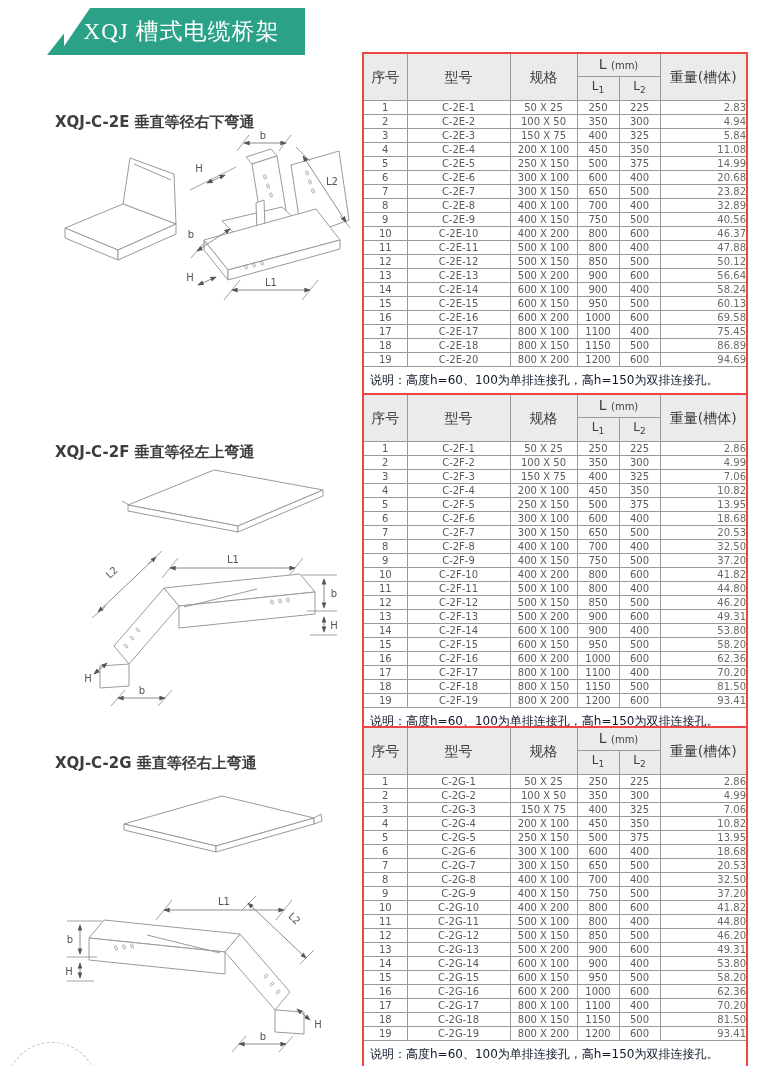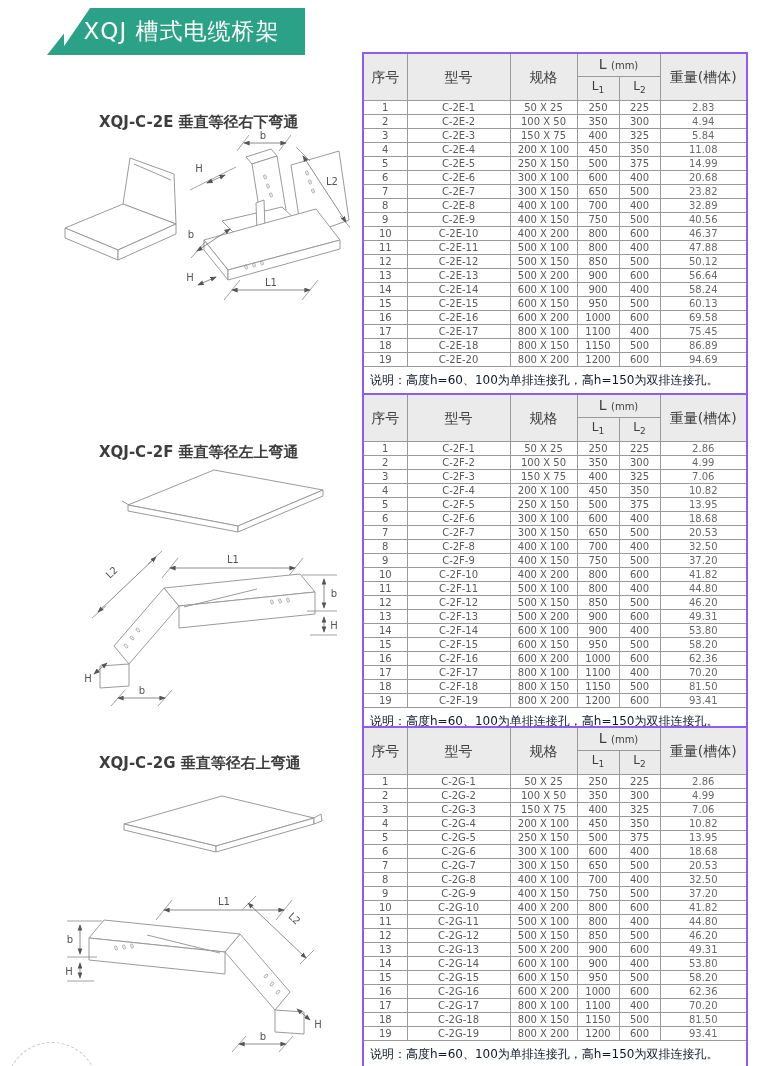--- a/index.html
+++ b/index.html
@@ -2,38 +2,38 @@
 <html><head>
 <meta charset="utf-8">
 <style>
   html,body{margin:0;padding:0;}
   body{font-family:"DejaVu Sans","Liberation Sans",sans-serif;background:#ffffff;}
   #page{position:relative;width:780px;height:1066px;background:#ffffff;overflow:hidden;}
 
   
   .banner{position:absolute;left:58px;top:8px;width:247px;height:47px;background:#2ba287;
     clip-path:polygon(13% 0,100% 0,100% 100%,0 100%);
-    display:flex;align-items:center;justify-content:center;}
+    display:flex;align-items:center;justify-content:center;font-family:Liberation Serif, serif;}
   .banner-accent{position:absolute;left:47px;top:31px;width:17px;height:24px;background:#2ba287;
     clip-path:polygon(100% 10%,100% 100%,0 100%);}
   .banner span{color:#ffffff;font-size:23px;letter-spacing:1px;}
 
   
-  .sec-title{position:absolute;left:55px;font-size:15px;font-weight:bold;color:#3d3d3d;margin-left:44px;}
+  .sec-title{position:absolute;left:55px;font-size:15px;font-weight:bold;color:#3d3d3d;}
 
   
   .spec-table{position:absolute;left:362px;width:384px;border-collapse:collapse;table-layout:fixed;
-    border:2px solid #8b5cf6;background:#fff;}
+    border:2px solid #ef4444;background:#fff;}
   .spec-table th,.spec-table td{border:1px solid #999;padding:0;overflow:hidden;white-space:nowrap;text-align:center;}
   .spec-table th{background:#ebebeb;font-weight:400;color:#3f3f3f;font-size:14px;height:20px;line-height:20px;}
   .spec-table .h2 th{font-size:12px;height:19px;line-height:19px;}
   .spec-table .lunit{font-size:10px;margin-top:30px;}
   .spec-table sub{font-size:9px;}
   .spec-table td{font-size:10px;color:#5a5a5a;height:13px;line-height:13px;}
-  .spec-table td:last-child{color:#6a6a6a;}
+  .spec-table td:last-child{color:#6a6a6a;text-align:right;}
   .spec-table .note-row td{height:26px;line-height:26px;text-align:left;padding:0 6px;font-size:12px;color:#0f172a;}
 
   
   .drawing{position:absolute;}
   .face{fill:#ffffff;stroke:#9a9a9a;stroke-width:1;stroke-linejoin:round;}
   .edge{fill:none;stroke:#9a9a9a;stroke-width:1;}
   .dim{fill:none;stroke:#6e6e6e;stroke-width:0.8;}
   .tick{fill:none;stroke:#8a8a8a;stroke-width:0.8;}
   .hole{fill:none;stroke:#9a9a9a;stroke-width:0.8;}
   .lbl{fill:#555;font-size:10px;font-family:"DejaVu Sans",sans-serif;}

